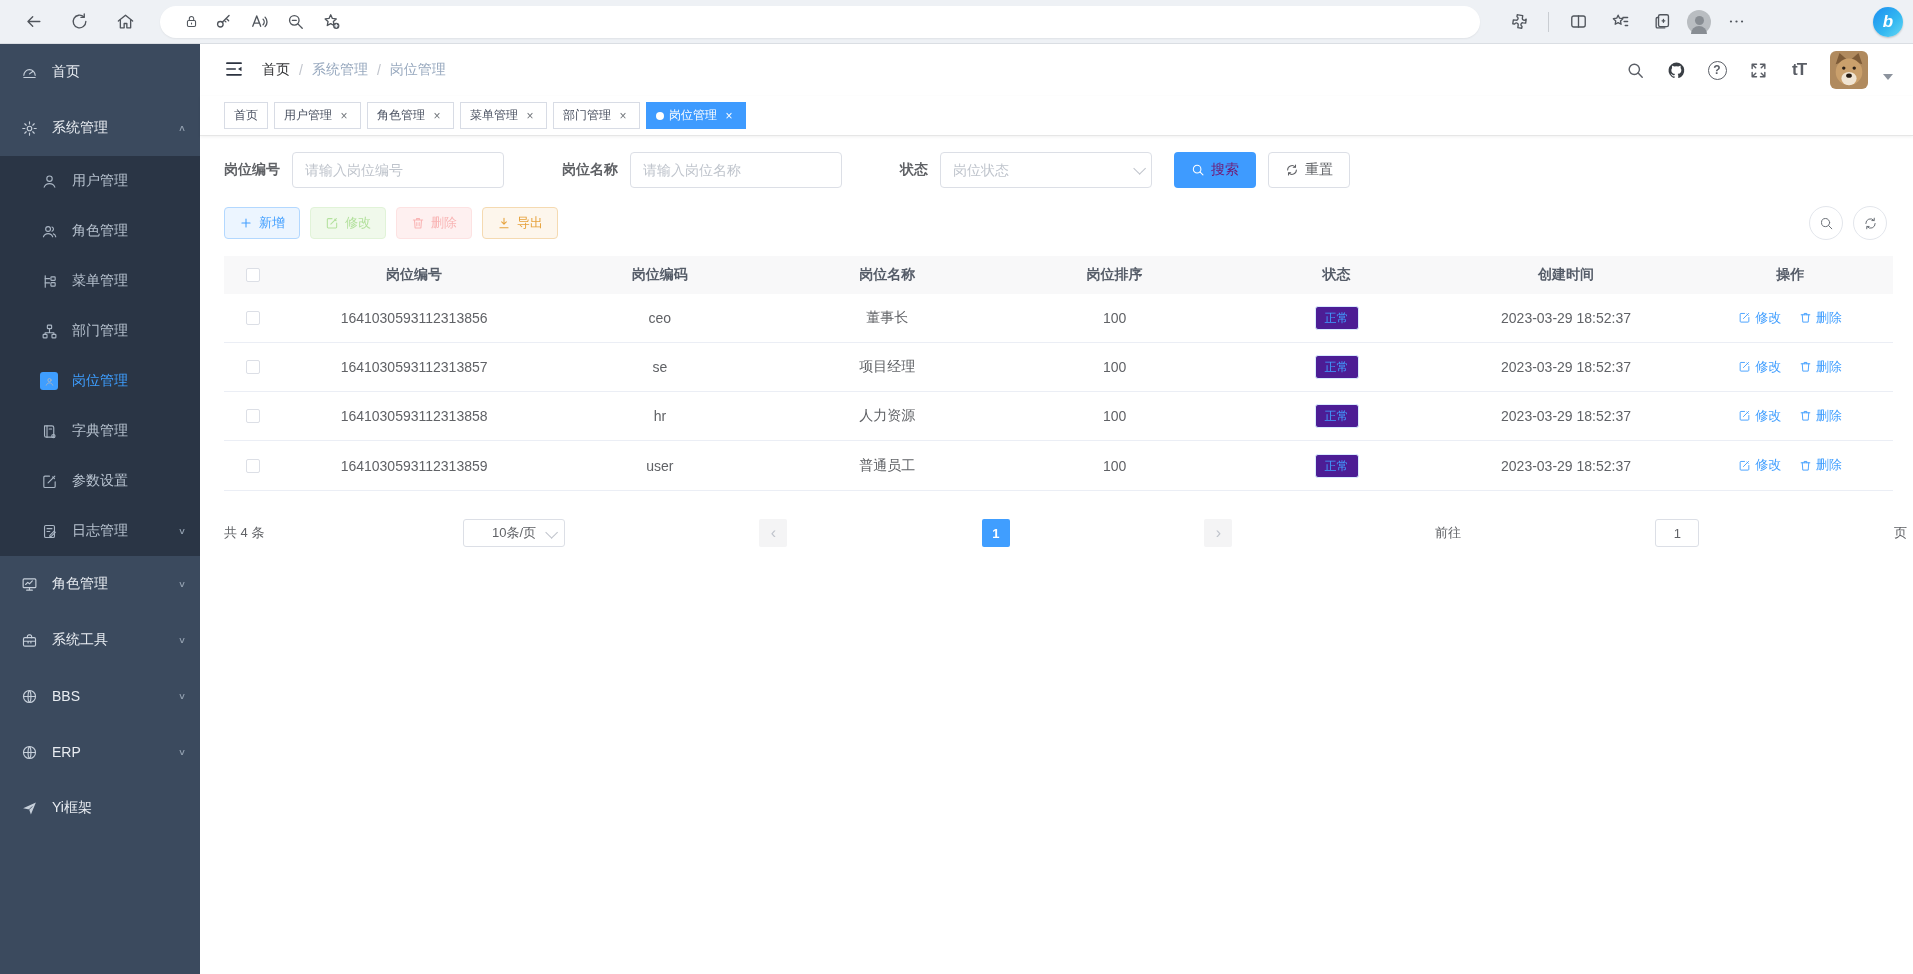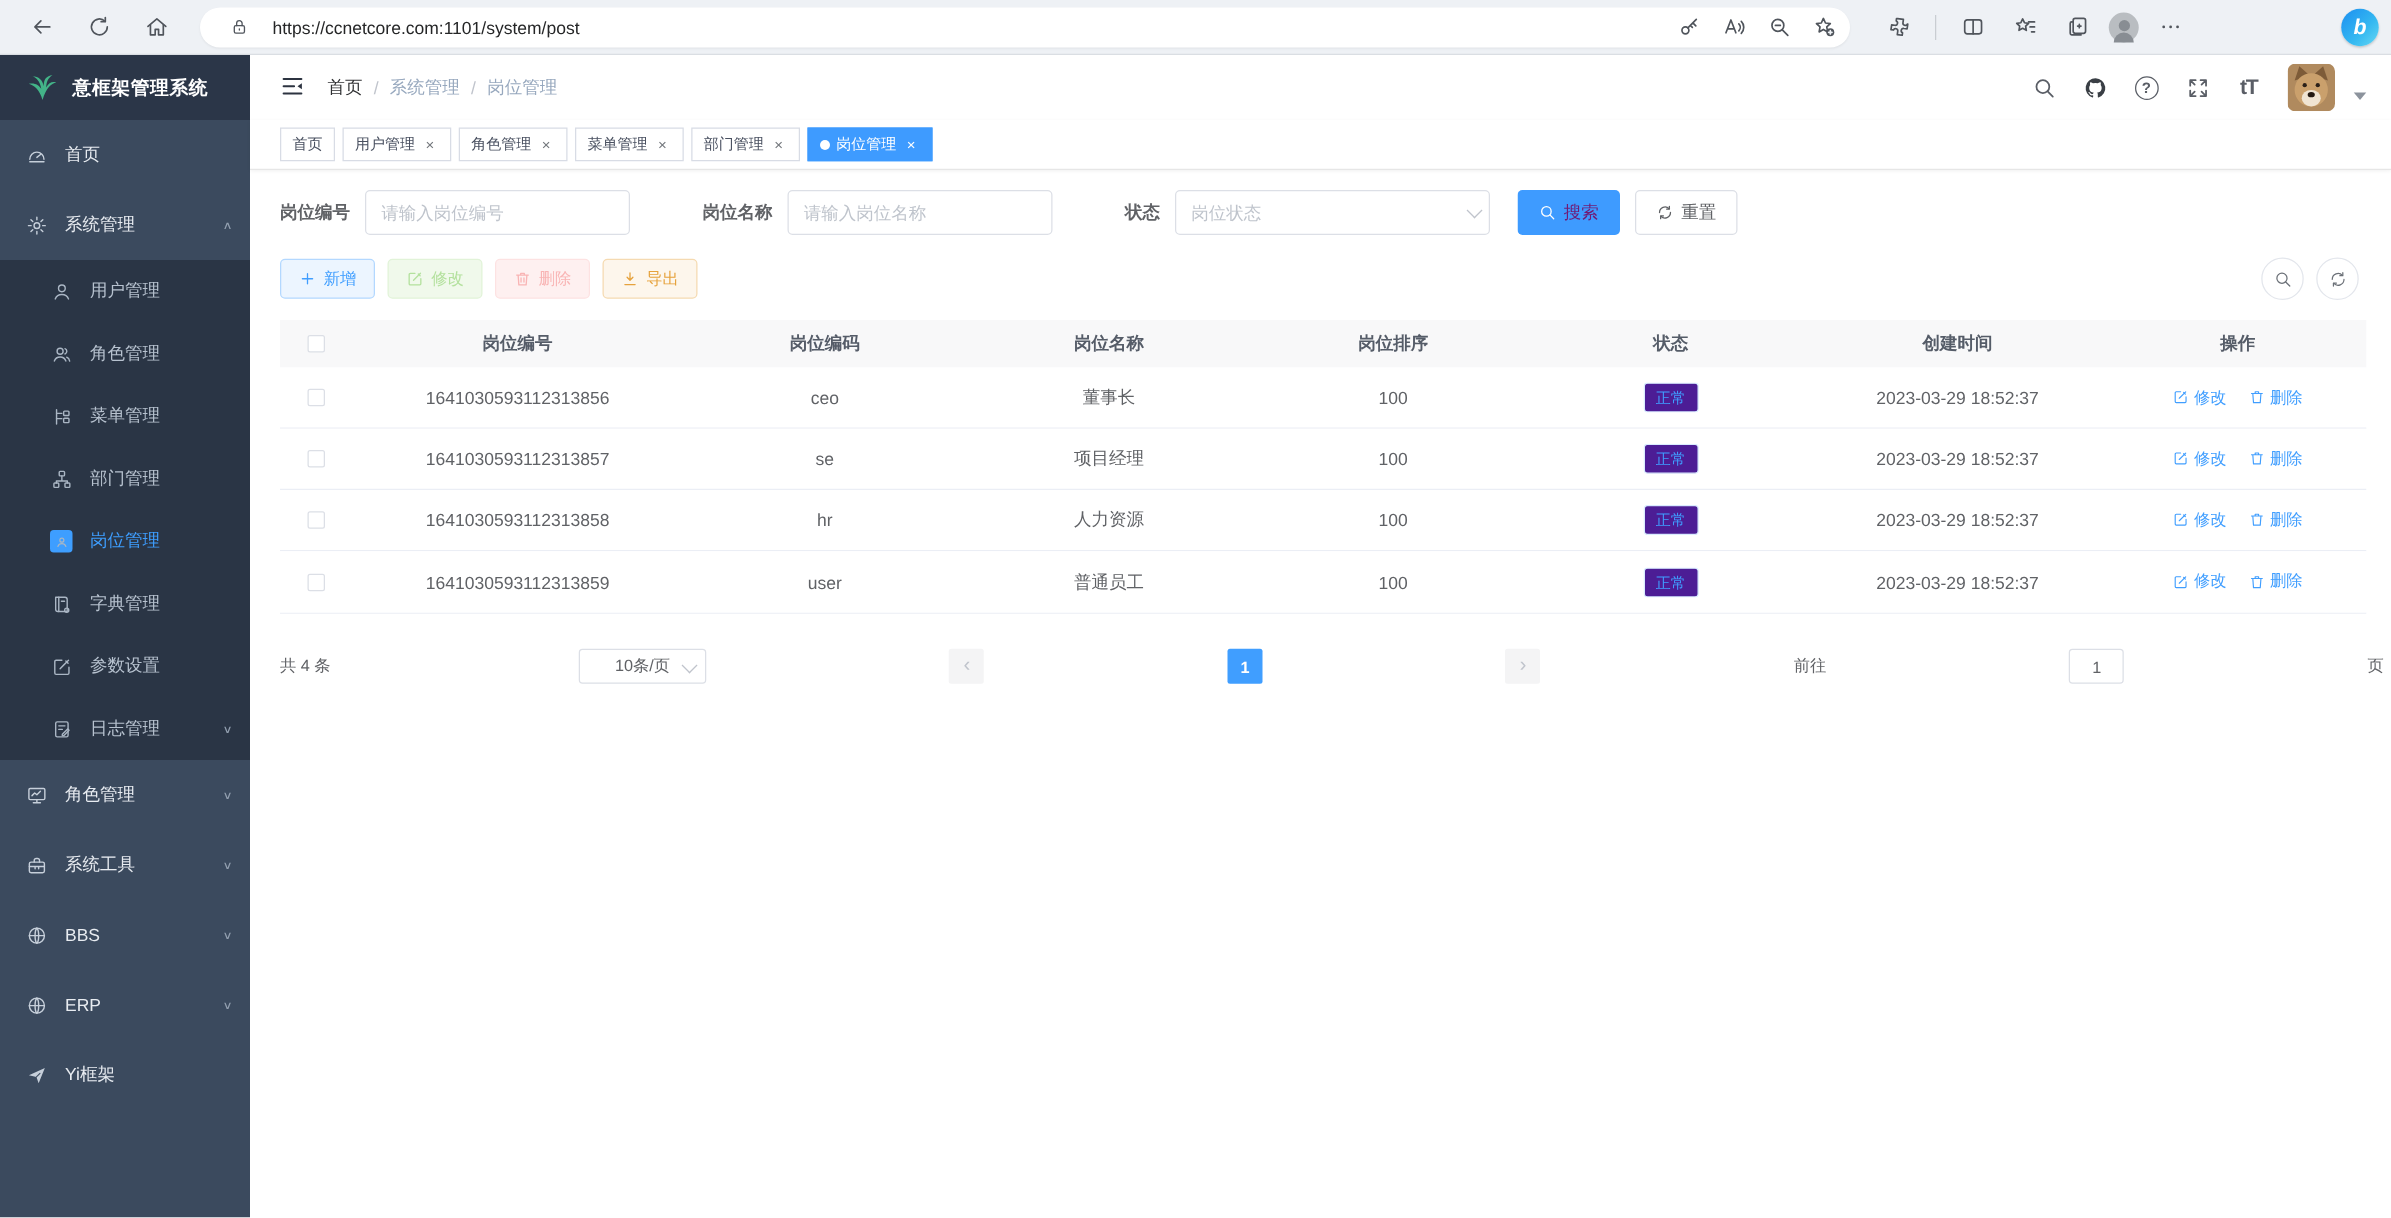--- a/index.html
+++ b/index.html
@@ -69,21 +69,21 @@
   .tag-dot { width:8px; height:8px; border-radius:50%; background:#fff; }
 
   .content { flex:1 1 auto; padding:14px 20px 0 24px; overflow:hidden; }
 
   
   .search-row { display:flex; align-items:center; height:36px; margin-top:2px; }
   .f-label { font-weight:700; color:#606266; margin-right:12px; white-space:nowrap; }
   .f-input { width:212px; height:36px; border:1px solid #dcdfe6; border-radius:4px; padding:0 12px; font-size:14px; color:#606266; outline:none; font-family:inherit; }
   .f-input::placeholder { color:#bfc4cc; }
   .f-gap { width:58px; }
-  .f-select { position:relative; width:252px; }
+  .f-select { position:relative; width:212px; }
   .f-select .f-input { width:100%; padding-right:28px; }
   .sel-caret { position:absolute; right:10px; top:14px; width:9px; height:9px; border-right:1.6px solid #c0c4cc; border-bottom:1.6px solid #c0c4cc; transform:rotate(45deg) translateY(-3px); }
   .btn { display:inline-flex; align-items:center; justify-content:center; gap:6px; height:36px; border-radius:4px; font-size:14px; cursor:pointer; border:1px solid transparent; padding:0 16px; white-space:nowrap; }
   .btn svg { width:14px; height:14px; fill:none; stroke-width:1.8; stroke-linecap:round; stroke-linejoin:round; }
   .btn-search { background:#3e9bff; color:#701a75; margin-left:22px; }
   .btn-search svg { stroke:#fff; }
   .btn-reset { background:#fff; color:#606266; border-color:#dcdfe6; margin-left:12px; }
   .btn-reset svg { stroke:#606266; }
 
   
@@ -153,21 +153,20 @@
           </svg>
         </div>
     </div>
     <div class="url-pill">
       <span class="bicon lock">
           <svg viewBox="0 0 24 24">
             <rect x="5.5" y="10.5" width="13" height="9.5" rx="2"></rect>
             <path d="M8.5 10.5V7.5a3.5 3.5 0 0 1 7 0v3M12 14.5v1.5"></path>
           </svg>
         </span>
-      <span class="url-text">https://ccnetcore.com:1101/system/post</span>
       <span class="pill-icons">
         <span class="bicon">
             <svg viewBox="0 0 24 24">
               <circle cx="8" cy="15.5" r="3.5"></circle>
               <path d="M10.5 13 19 4.5M15.5 8l3 3M13 10.5l2 2"></path>
             </svg>
           </span>
         <span class="bicon">
             <svg viewBox="0 0 24 24">
               <path d="M3.5 18 8.5 5l5 13M5.3 14h6.4"></path>
@@ -228,26 +227,20 @@
         </div>
     </div>
     <div class="bing-btn">
         <span>b</span>
       </div>
   </div>
 
   <div class="app">
 
     <aside class="sidebar">
-      <div class="logo-row">
-        <svg viewBox="0 0 24 22">
-            <path fill="#43b488" d="M12 21C10 13 5 9 1 8c5-1 8 1 10 4C10 6 7 3 4 2c5 0 8 3 9 8 0-6 2-8 7-9-3 2-5 5-5 10 2-4 5-5 8-4-4 1-8 4-11 14z"></path>
-          </svg>
-        <span class="logo-title">意框架管理系统</span>
-      </div>
       <nav class="menu">
 
         <div class="m-item">
           <span class="m-ic">
               <svg viewBox="0 0 24 24">
                 <path d="M4 16a8 8 0 1 1 16 0"></path>
                 <path d="M12 14l4.5-3.5"></path>
                 <path d="M4 19h16"></path>
               </svg>
             </span>

